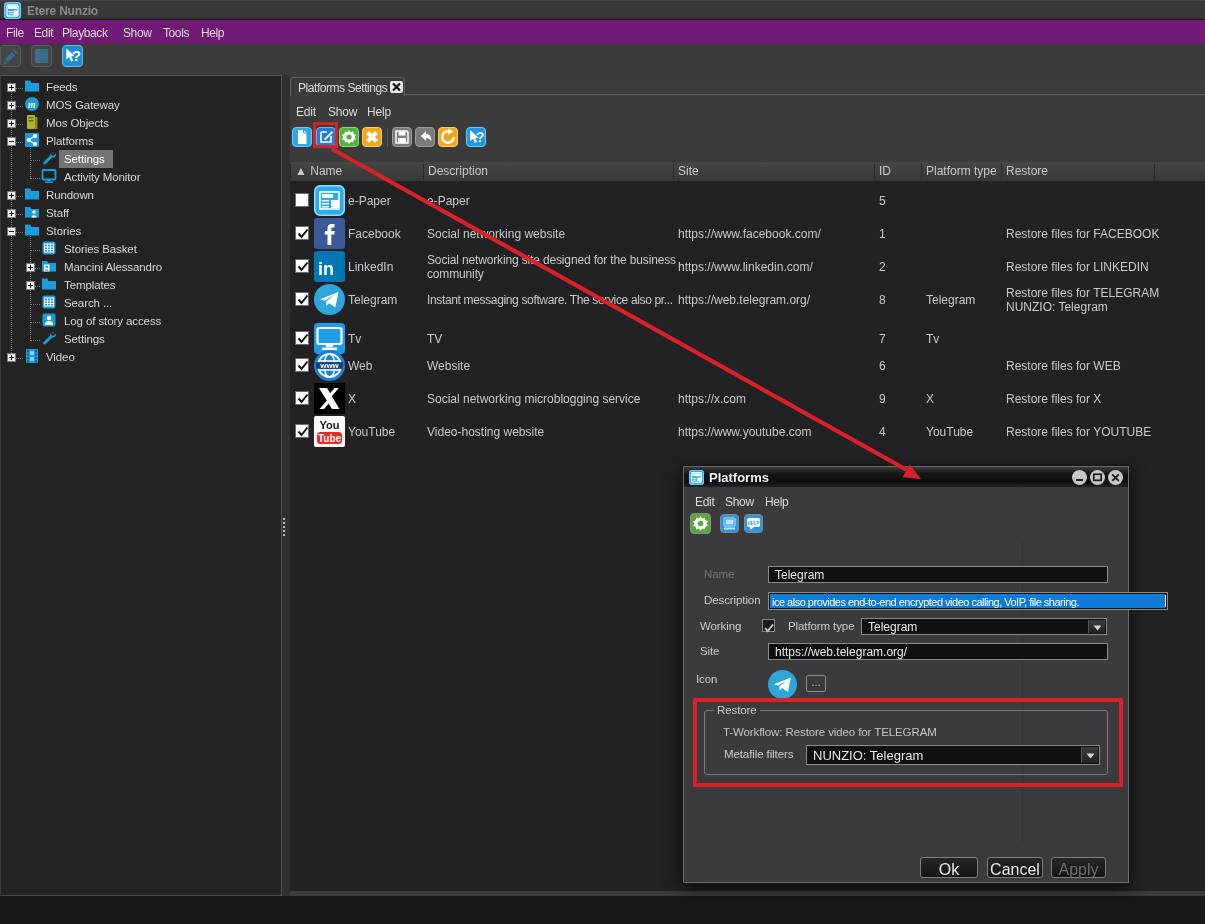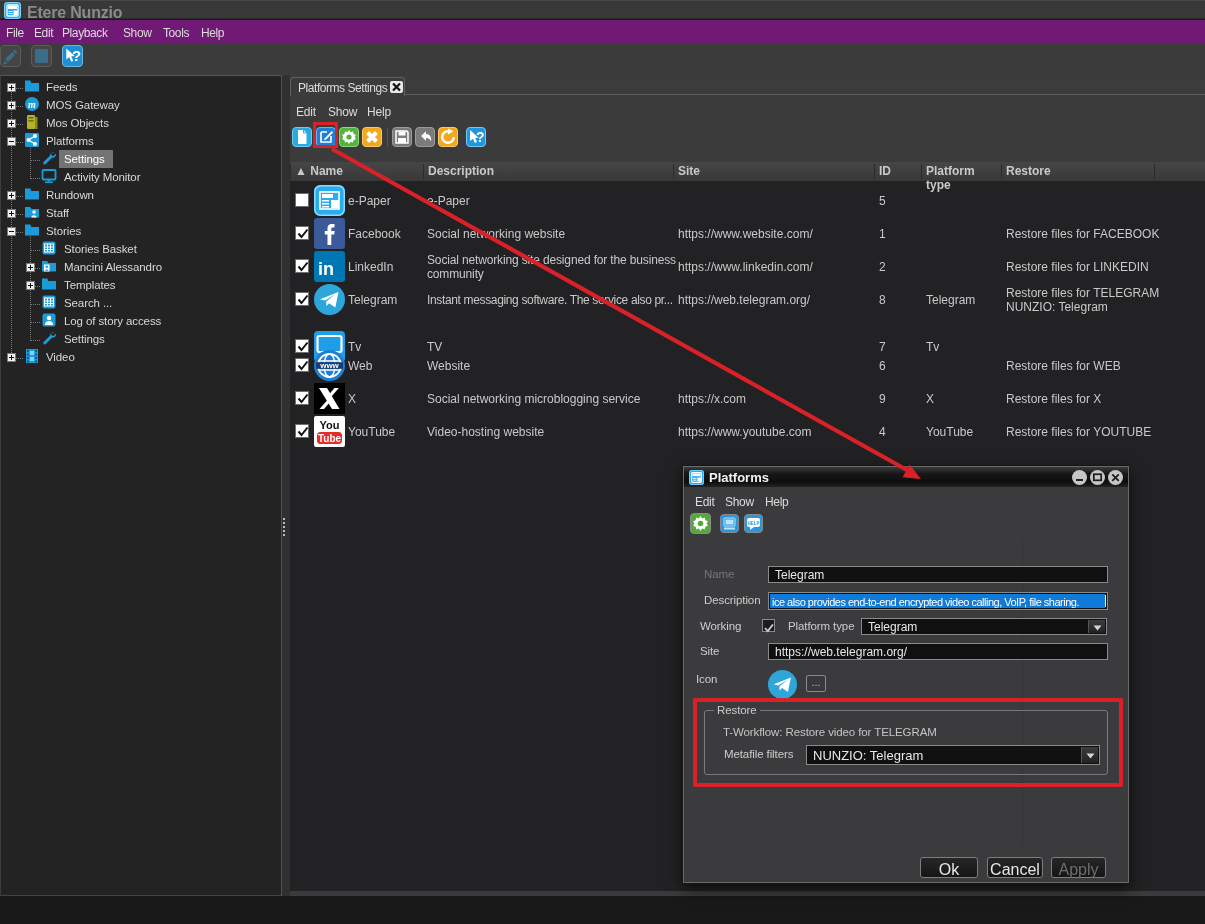--- a/index.html
+++ b/index.html
@@ -2,21 +2,21 @@
 <html><head>
 <meta charset="utf-8">
 <style>
 * { margin:0; padding:0; box-sizing:border-box; }
 html,body { width:1205px; height:924px; overflow:hidden; background:#191919; font-family:"Liberation Sans",sans-serif; }
 .abs { position:absolute; }
 #stage { position:relative; width:1205px; height:924px; background:#191919; }
 
 
 #titlebar { left:0; top:0; width:1205px; height:19px; background:#383838; border-top:1px solid #474747; border-bottom:1px solid #2a2a2a; }
-#titletxt { left:27px; top:4px; font-size:16px; font-weight:bold; color:#8b8b8b; letter-spacing:-0.2px; }
+#titletxt { left:27px; top:4px; font-size:12px; font-weight:bold; color:#8b8b8b; letter-spacing:-0.2px; }
 #menubar { left:0; top:20px; width:1205px; height:24px; background:#701a75; }
 .mitem { position:absolute; top:6px; font-size:12px; color:#dcdcdc; letter-spacing:-0.4px; }
 #topbar { left:0; top:44px; width:1205px; height:31px; background:#3b3b3c; }
 .tbtn { position:absolute; width:21px; height:22px; border-radius:4px; top:1px; }
 
 
 #tree { left:0; top:75px; width:281px; height:821px; background:#232323; border-top:1px solid #565656; border-left:1px solid #3c3c3c; border-bottom:1px solid #444; }
 .trow { position:absolute; height:18px; font-size:11.5px; color:#d8d8d8; white-space:nowrap; letter-spacing:-0.1px; }
 .trow .lbl { position:absolute; top:2px; }
 .exp { position:absolute; width:9px; height:9px; background:#f0f0f0; border:1px solid #7a7a7a; }
@@ -28,21 +28,21 @@
 
 #main { left:290px; top:75px; width:915px; height:821px; background:#3b3b3c; }
 #tabstrip { position:absolute; left:0; top:0; width:915px; height:20px; background:#3c3c3d; border-bottom:1px solid #5d5d5d; }
 #tab { position:absolute; left:0px; top:2px; width:115px; height:19px; background:#3b3b3c; border:1px solid #606060; border-bottom:none; border-radius:4px 4px 0 0; font-size:12px; letter-spacing:-0.45px; color:#dcdcdc; }
 #tabx { position:absolute; left:99px; top:3px; width:13px; height:12px; background:#e8e8e8; border-radius:2px; color:#111; font-size:11px; font-weight:bold; text-align:center; line-height:12px; }
 .pm { position:absolute; font-size:12px; color:#dcdcdc; letter-spacing:-0.2px; }
 .pbtn { position:absolute; width:20px; height:20px; border-radius:4px; top:0; }
 
 
 #grid { position:absolute; left:0; top:87px; width:915px; height:729px; background:#222224; }
-#ghead { position:absolute; left:0; top:0; width:915px; height:19px; background:linear-gradient(#464646,#383838); color:#c9c9c9; font-size:12px;font-weight:bold; }
+#ghead { position:absolute; left:0; top:0; width:915px; height:19px; background:linear-gradient(#464646,#383838); color:#c9c9c9; font-size:12px; }
 .hcell { position:absolute; top:2px; border-left:1px solid #2a2a2a; height:15px; padding-left:4px; }
 .grow { position:absolute; left:0; width:912px; height:33px; }
 .gchk { position:absolute; left:5px; top:9px; width:14px; height:14px; background:#fff; border:1px solid #6e6e6e; }
 .gchk svg { position:absolute; left:0px; top:0px; }
 .gicon { position:absolute; left:24px; top:1px; width:31px; height:31px; }
 .gtxt { position:absolute; font-size:12px; color:#c9c9c9; white-space:nowrap; }
 
 
 #dlg { left:683px; top:466px; width:446px; height:417px; background:#3b3b3d; border:1px solid #6a6a6a; outline:1px solid #161616; box-shadow:0 5px 16px rgba(0,0,0,0.75); }
 #dlgtitle { position:absolute; left:0; top:0; width:444px; height:20px; background:linear-gradient(#3a3a3a,#161616 35%,#0e0e0e 75%,#232323); }
@@ -347,21 +347,21 @@
               <svg width="14" height="14" viewBox="0 0 14 14">
                 <path d="M2.5 6.5 L5.5 10 L11.5 2.5" fill="none" stroke="#111" stroke-width="2"></path>
               </svg>
             </div>
             <div class="gicon"><svg width="31" height="31" viewBox="0 0 31 31">
                 <rect x="0" y="0" width="31" height="31" rx="3" fill="#3c5a99"></rect>
                 <path d="M20.5 6 L17.5 6 C15 6 13.5 7.7 13.5 10.3 L13.5 13 L10.8 13 L10.8 16.6 L13.5 16.6 L13.5 27 L17.3 27 L17.3 16.6 L20.2 16.6 L20.7 13 L17.3 13 L17.3 10.8 C17.3 9.9 17.8 9.5 18.7 9.5 L20.5 9.5 Z" fill="#fff"></path>
               </svg></div>
             <div class="gtxt" style="left:58px;top:10px;">Facebook</div>
             <div class="gtxt" style="left:137px;top:10px;">Social networking website</div>
-            <div class="gtxt" style="left:388px;top:10px;">https://www.website.com/</div>
+            <div class="gtxt" style="left:388px;top:10px;">https://www.facebook.com/</div>
             <div class="gtxt" style="left:589px;top:10px;">1</div>
             <div class="gtxt" style="left:716px;top:10px;">Restore files for FACEBOOK</div>
           </div>
           <div class="grow" style="top:88px;">
             <div class="gchk">
               <svg width="14" height="14" viewBox="0 0 14 14">
                 <path d="M2.5 6.5 L5.5 10 L11.5 2.5" fill="none" stroke="#111" stroke-width="2"></path>
               </svg>
             </div>
             <div class="gicon"><svg width="31" height="31" viewBox="0 0 31 31">
@@ -384,21 +384,21 @@
                 <circle cx="15.5" cy="15.5" r="15.5" fill="#2ea6da"></circle>
                 <path d="M6 15.2 L24.5 8 L21.3 23.5 L15.2 19.2 L12.3 22 L12.2 17.6 L21 10.3 L11 16.6 Z" fill="#fff"></path>
               </svg></div>
             <div class="gtxt" style="left:58px;top:10px;">Telegram</div>
             <div class="gtxt" style="left:137px;top:10px;letter-spacing:-0.35px;">Instant messaging software. The service also pr...</div>
             <div class="gtxt" style="left:388px;top:10px;">https://web.telegram.org/</div>
             <div class="gtxt" style="left:589px;top:10px;">8</div>
             <div class="gtxt" style="left:636px;top:10px;">Telegram</div>
             <div class="gtxt" style="left:716px;top:3px;line-height:14px;">Restore files for TELEGRAM<br> NUNZIO: Telegram</div>
           </div>
-          <div class="grow" style="top:168px;">
+          <div class="grow" style="top:160px;">
             <div class="gchk">
               <svg width="14" height="14" viewBox="0 0 14 14">
                 <path d="M2.5 6.5 L5.5 10 L11.5 2.5" fill="none" stroke="#111" stroke-width="2"></path>
               </svg>
             </div>
             <div class="gicon"><svg width="31" height="31" viewBox="0 0 31 31">
                 <rect x="0" y="0" width="31" height="31" rx="4" fill="#1e9de8"></rect>
                 <rect x="3.5" y="5" width="24" height="16" rx="2" fill="none" stroke="#fff" stroke-width="2.2"></rect>
                 <rect x="12" y="21" width="7" height="3" fill="#fff"></rect>
                 <rect x="8" y="24.5" width="15" height="2.5" fill="#fff"></rect>
@@ -505,21 +505,21 @@
         </svg></div>
   <div style="position:absolute;left:60px;top:47px;width:19px;height:19px;background:#2996e0;border:1px solid #8a8a8a;border-radius:4px;"><svg width="17" height="17" viewBox="0 0 17 17">
           <rect x="2" y="3" width="13" height="9" rx="2" fill="#fff"></rect>
           <path d="M5 12 L5 15 L9 12 Z" fill="#fff"></path>
           <text x="8.5" y="9.5" font-size="4.5" font-weight="bold" fill="#2996e0" text-anchor="middle" font-family="Liberation Sans">HELP</text>
         </svg></div>
   <div style="position:absolute;left:338px;top:73px;width:1px;height:305px;background:#343436;"></div>
   <span class="dlbl" style="left:20px;top:101px;color:#757575;">Name</span>
   <div class="dbox" style="left:84px;top:99px;width:340px;height:17px;">Telegram</div>
   <span class="dlbl" style="left:20px;top:127px;">Description</span>
-  <div class="dbox" style="left:84px;top:125px;width:340px;height:17px;padding:8px;">
+  <div class="dbox" style="left:84px;top:125px;width:400px;height:17px;padding:8px;">
         <span style="position:absolute;left:1px;top:1px;right:2px;bottom:1px;background:#0f7ad8;color:#fff;padding:2px 0 0 2px;white-space:nowrap;overflow:hidden;font-size:11px;letter-spacing:-0.5px;">ice also provides end-to-end encrypted video calling, VoIP, file sharing.</span>
         <span style="position:absolute;right:1px;top:2px;width:1px;height:12px;background:#fff;"></span>
       </div>
   <span class="dlbl" style="left:16px;top:153px;">Working</span>
   <div style="position:absolute;left:78px;top:152px;width:13px;height:13px;background:#1c1c1c;border:1px solid #8a8a8a;"><svg width="12" height="12" viewBox="0 0 12 12">
           <path d="M2 6 L4.8 9 L10 2.5" fill="none" stroke="#cfcfcf" stroke-width="1.8"></path>
         </svg></div>
   <span class="dlbl" style="left:104px;top:153px;">Platform type</span>
   <div class="dbox" style="left:177px;top:151px;width:246px;height:17px;">Telegram<div class="darr"><svg width="9" height="6" viewBox="0 0 9 6" style="margin-top:5px;">
             <path d="M0.5 0.5 L8.5 0.5 L4.5 5.5 Z" fill="#d6d6d6"></path>

